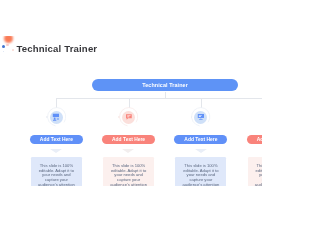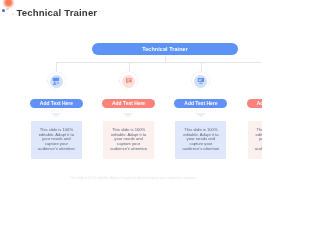--- a/index.html
+++ b/index.html
@@ -1,17 +1,17 @@
 <!DOCTYPE html>
 <html><head>
 <meta charset="utf-8">
 <style>
   html,body{margin:0;padding:0;}
   body{width:330px;height:186px;overflow:hidden;background:#ffffff;font-family:"Liberation Sans",sans-serif;-webkit-font-smoothing:antialiased;}
-  .slide{position:relative;width:262px;height:186px;background:#fff;overflow:hidden;}
+  .slide{position:relative;width:262px;height:186px;background:#fff;overflow:hidden;margin-top:36px;}
 
   .blob-orange{position:absolute;left:3.8px;top:-2.1px;width:9.2px;height:9.2px;border-radius:50%;background:#f9744e;filter:blur(.9px);opacity:.95;}
   .blob-blue{position:absolute;left:1.8px;top:8.7px;width:3.1px;height:3.1px;border-radius:50%;background:#4173cf;filter:blur(.35px);}
   .blob-pink{position:absolute;left:6.4px;top:7.6px;width:2.6px;height:2.6px;border-radius:50%;background:#f2aaa6;filter:blur(.5px);opacity:.55;}
   .blob-dot3{position:absolute;left:12.2px;top:13.2px;width:1.6px;height:1.6px;border-radius:50%;background:#f3b9ae;filter:blur(.4px);opacity:.5;}
   .blob-dot4{position:absolute;left:3.2px;top:14.6px;width:1.3px;height:1.3px;border-radius:50%;background:#b9c9e8;filter:blur(.35px);opacity:.55;}
 
   .title{position:absolute;left:16.5px;top:6.5px;font-size:9.6px;font-weight:bold;color:#37373b;letter-spacing:0.15px;line-height:11px;}
 
   .root-pill{position:absolute;left:92px;top:43.2px;width:146.2px;height:12.3px;border-radius:6.2px;background:#5e93f6;

